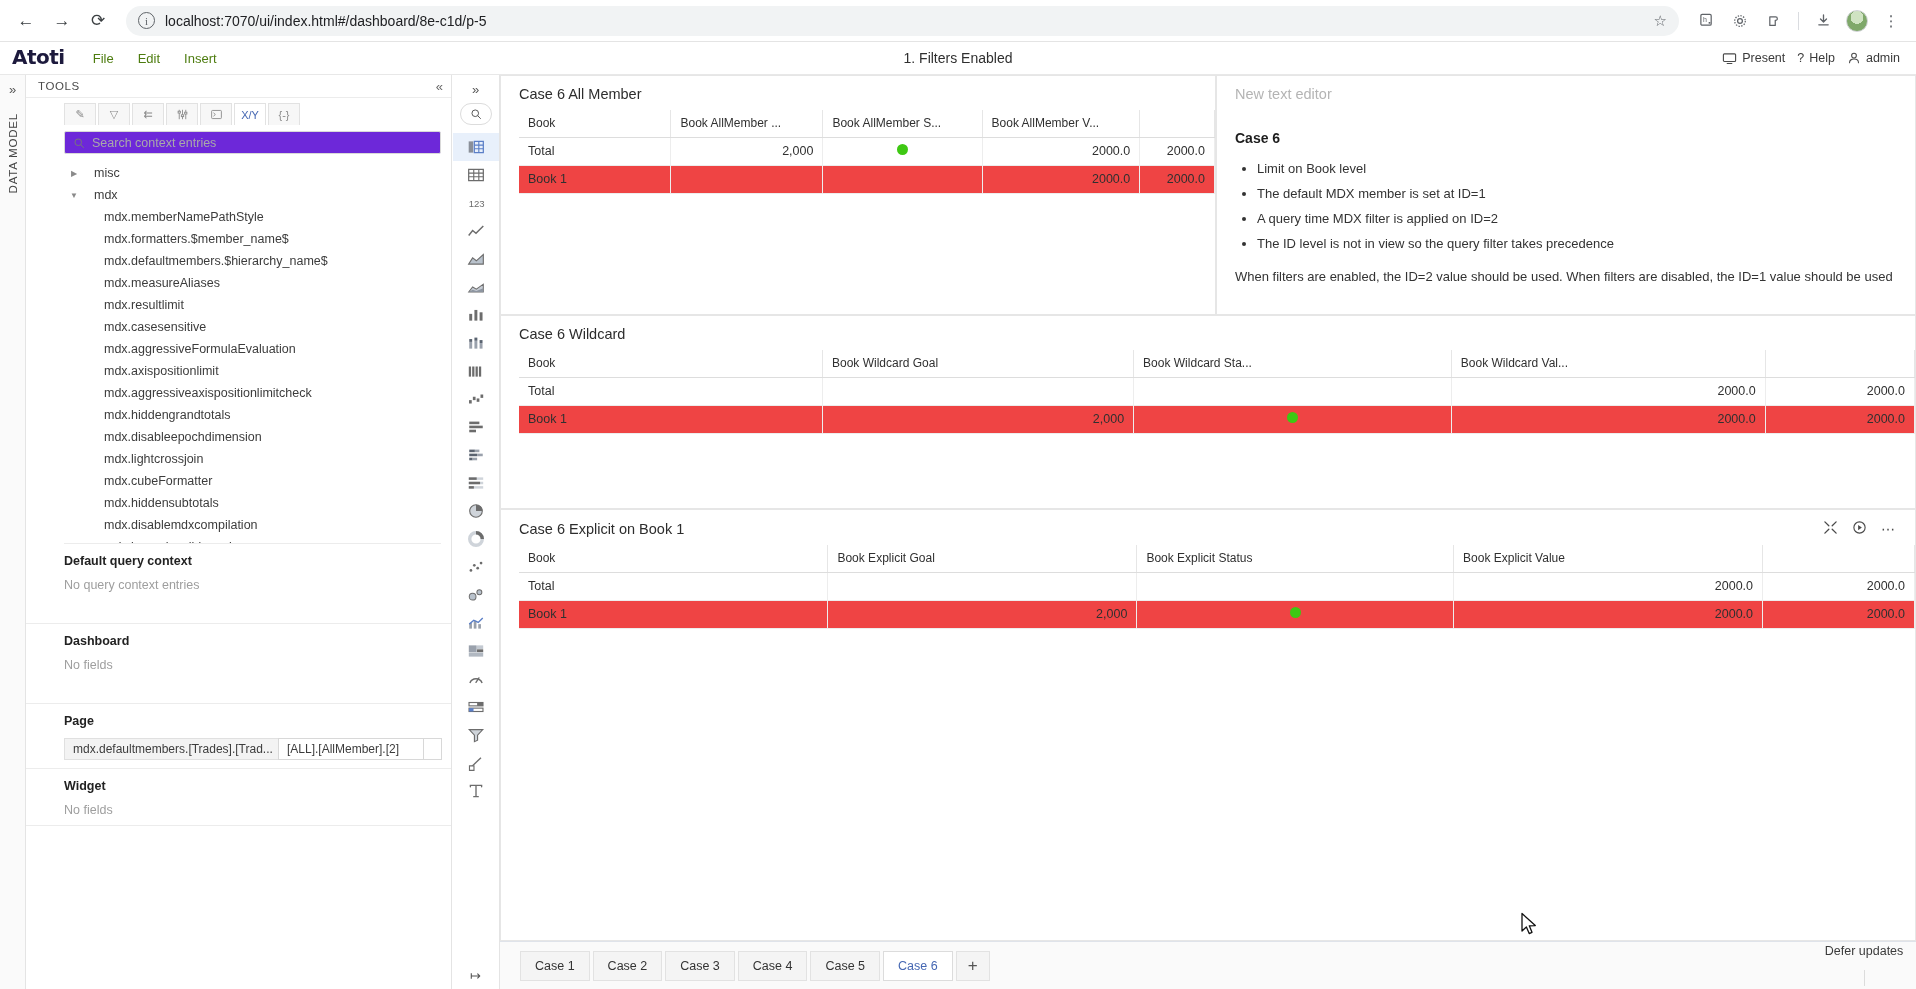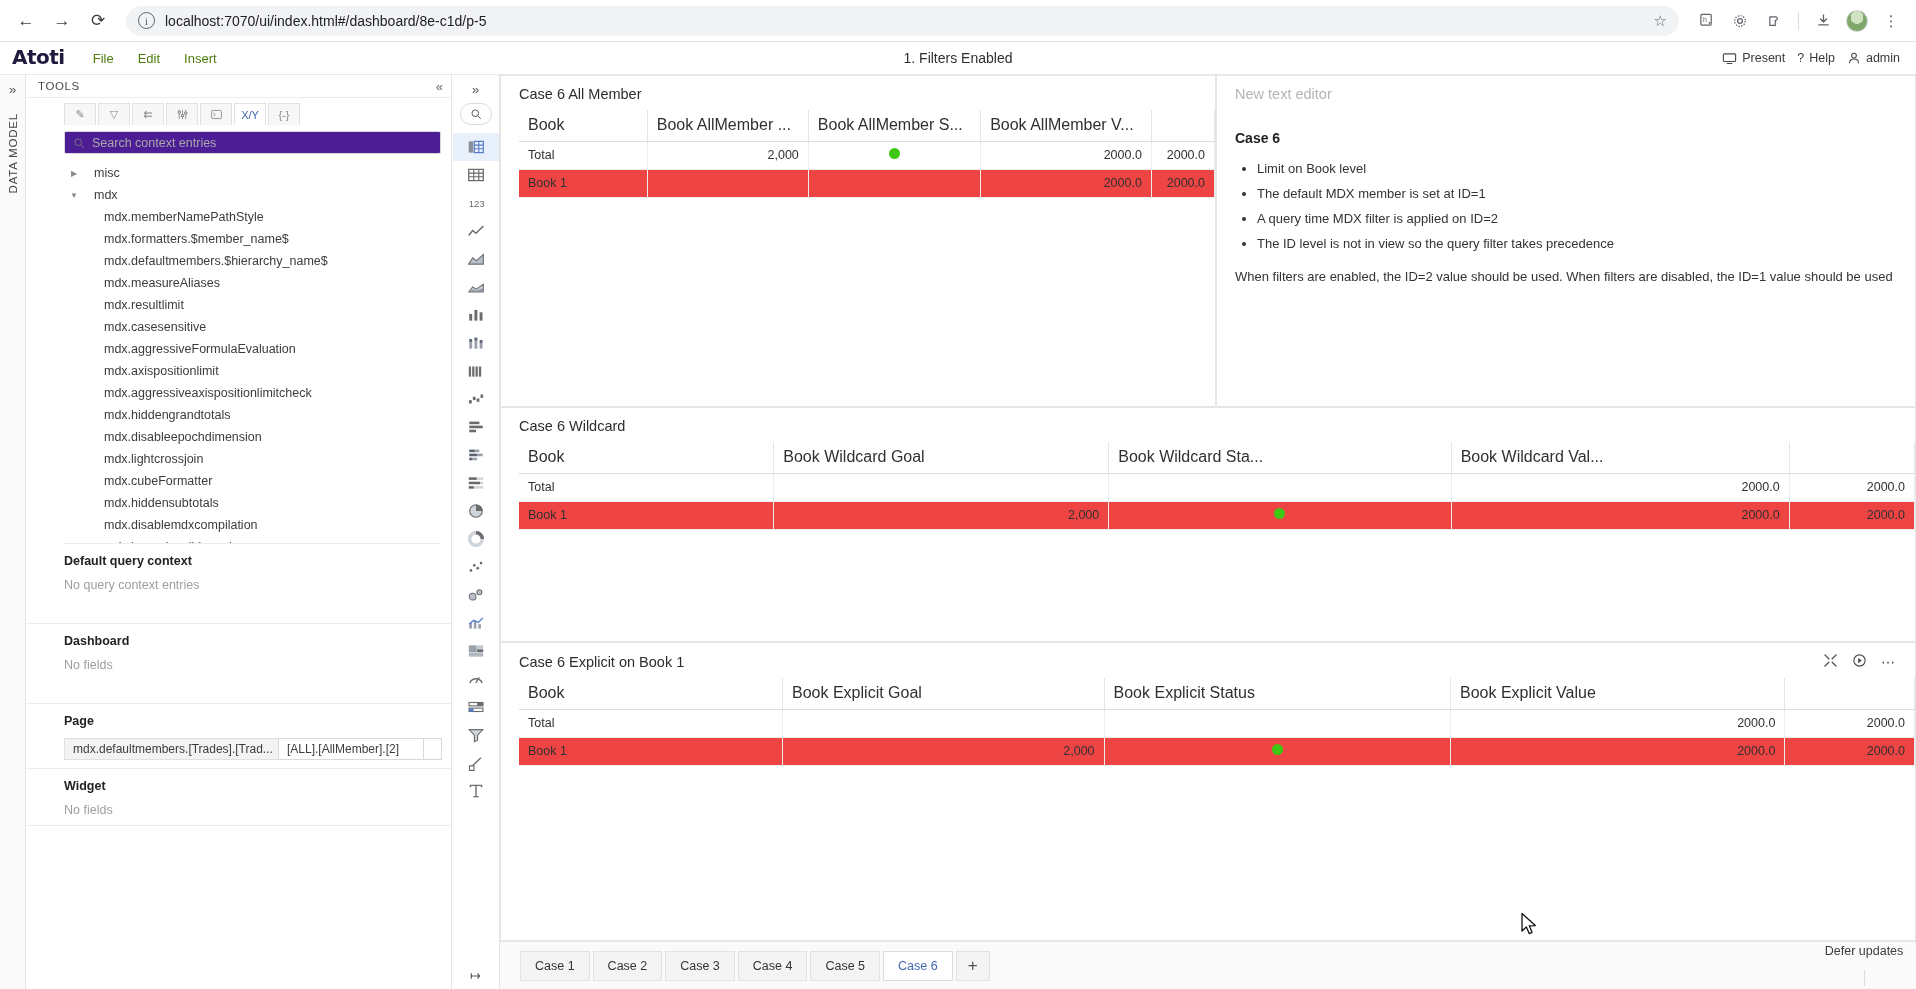--- a/index.html
+++ b/index.html
@@ -98,21 +98,21 @@
   .tool-tab {
     width:32px; height:22px; border:1px solid #e2e2e2; border-bottom:none;
     background:#f7f7f7; display:flex; align-items:center; justify-content:center;
     font-size:11px; color:#8a8a8a; cursor:pointer; margin-right:2px;
   }
   .tool-tab.active { background:#fff; color:#4668b3; }
 
   #ctx-search-wrap { padding:6px 10px 6px 38px; }
   #ctx-search {
     width:100%; height:23px; border:1px solid #d9d9d9; border-radius:2px;
-    display:flex; align-items:center; gap:7px; padding:0 8px; background:#4c1d95;
+    display:flex; align-items:center; gap:7px; padding:0 8px; background:#6d28d9;
   }
   #ctx-search .ph { color:#a9a9a9; font-size:12.5px; }
 
   #tree-wrap {
     margin-left:38px; margin-right:10px; height:384px; overflow:hidden;
     position:relative; border-bottom:1px solid #ececec;
   }
   #tree { padding-top:2px; }
   .tree-row { height:22px; display:flex; align-items:center; font-size:12.5px; color:#3c3c3c; cursor:pointer; }
   .tree-row .tw { width:20px; text-align:center; font-size:8px; color:#8a8a8a; }
@@ -171,21 +171,21 @@
   .wtitle {
     padding:10px 12px 8px 18px; font-size:14.5px; color:#2d2d2d;
     display:flex; align-items:center; justify-content:space-between;
   }
   .wtitle .placeholder { color:#b4b4b4; }
   .wtools { display:flex; align-items:center; gap:14px; color:#4a4a4a; padding-right:8px; }
   .wtools span { cursor:pointer; font-size:14px; line-height:1; }
 
   table.pivot { border-collapse:collapse; margin-left:18px; table-layout:fixed; }
   table.pivot th {
-    font-size:16px; font-weight:normal; color:#303030; text-align:left;
+    font-size:12px; font-weight:normal; color:#303030; text-align:left;
     padding:6px 9px 7px; border-bottom:1px solid #ddd; border-right:1px solid #e6e6e6;
     white-space:nowrap; overflow:hidden; text-overflow:ellipsis;
   }
   table.pivot th:last-child { border-right:1px solid #e6e6e6; }
   table.pivot td {
     font-size:12.5px; color:#303030; padding:6px 9px 7px;
     border-bottom:1px solid #ededed; border-right:1px solid #ededed;
     white-space:nowrap; overflow:hidden; text-overflow:ellipsis;
   }
   table.pivot tr.alt td { background:#ef4444; }
@@ -610,21 +610,21 @@
             <path d="M3 4.2V3h10v1.2M8 3v10M6 13h4" fill="none" stroke="#6c6c6c" stroke-width="1.2" stroke-linecap="round"></path>
           </svg>
         </div>
       </div>
     <div id="palette-bottom">↦</div>
   </div>
 
   <div id="canvas">
     <div id="canvas-grid">
 
-      <div class="wrow" style="height:332px;">
+      <div class="wrow" style="height:240px;">
         <div class="widget" style="width:716px;">
           <div class="wtitle">
             <span>Case 6 All Member</span>
           </div>
           <table class="pivot" id="tbl-all">
               <colgroup>
                 <col style="width: 122px;">
                 <col style="width: 122px;">
                 <col style="width: 122px;">
                 <col style="width: 122px;">
@@ -667,21 +667,21 @@
                 <li>Limit on Book level</li>
                 <li>The default MDX member is set at ID=1</li>
                 <li>A query time MDX filter is applied on ID=2</li>
                 <li>The ID level is not in view so the query filter takes precedence</li>
               </ul>
             <p>When filters are enabled, the ID=2 value should be used. When filters are disabled, the ID=1 value should be used</p>
           </div>
         </div>
       </div>
 
-      <div class="wrow" style="height:235px;">
+      <div class="wrow" style="height:194px;">
         <div class="widget" style="flex:1 1 auto;">
           <div class="wtitle">
             <span>Case 6 Wildcard</span>
           </div>
           <table class="pivot" id="tbl-wild">
               <colgroup>
                 <col style="width: 122px;">
                 <col style="width: 122px;">
                 <col style="width: 122px;">
                 <col style="width: 122px;">

